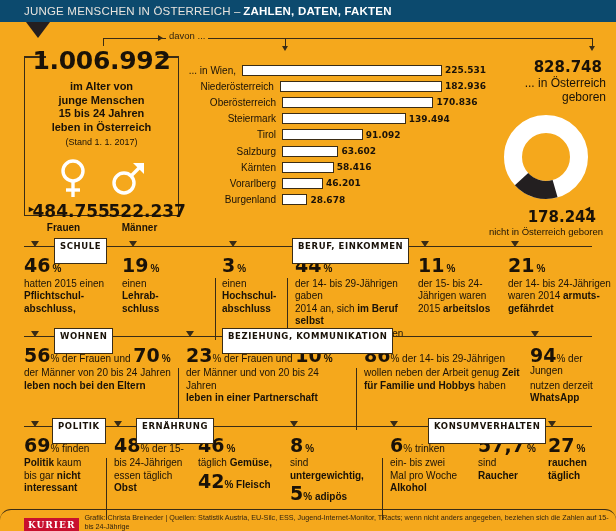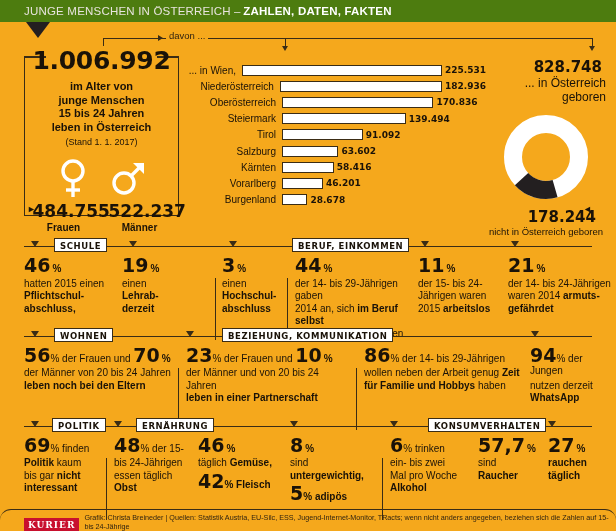--- a/index.html
+++ b/index.html
@@ -7,21 +7,21 @@
     width: 616px; height: 531px;
     background: #F5A81C;
     font-family: "Liberation Sans", sans-serif;
     color: #1a1208;
     overflow: hidden;
     position: relative;
   }
 
   
   .titlebar {
-    background: #4d7c0f;
+    background: #0c4a6e;
     height: 22px;
     display: flex; align-items: center;
     padding-left: 24px;
   }
   .titlebar .t-light { color: #e8e4de; font-size: 11.5px; letter-spacing: .2px; }
   .titlebar .t-bold  { color: #ffffff; font-size: 11.5px; font-weight: bold; letter-spacing: .2px; }
   .title-dash { color:#e8e4de; font-size:11.5px; margin:0 3px; }
 
   .notch {
     position: absolute; left: 26px; top: 22px;
@@ -123,21 +123,21 @@
   }
   .donut-bot-lbl { font-size: 9.5px; text-align: center; margin-top: 0px; }
 
   
   .srow { position: absolute; left: 0; width: 616px; }
   .rule { position: absolute; left: 24px; width: 568px; height: 1px; background: #3a2c15; top: 10px; }
   .tag {
     position: absolute; top: 2px;
     background: #ffffff; border: 1px solid #3a2c15;
     font-size: 8.5px; font-weight: bold; letter-spacing: .6px;
-    padding: 1px 5px 0 5px; height: 14px; line-height: 12px;
+    padding: 1px 5px 0 5px; height: 26px; line-height: 12px;
     font-family: "DejaVu Sans", sans-serif;
     z-index: 2; white-space: nowrap;
   }
   .caret {
     position: absolute; top: 5px;
     width: 0; height: 0;
     border-left: 4.5px solid transparent; border-right: 4.5px solid transparent;
     border-top: 6px solid #3a2c15; z-index: 2;
   }
   .cells { position: absolute; top: 20px; left: 0; width: 616px; height: 72px; }
@@ -322,21 +322,21 @@
         <b>Pflichtschul-</b><br>
         <b>abschluss,</b>
       </div>
     </div>
 
     <div class="cell" style="left:122px;width:96px;">
       <span class="pct">19</span><span class="pctsym">%</span>
       <div class="ctext">
         <span>einen</span><br>
         <b>Lehrab-</b><br>
-        <b>derzeit</b>
+        <b>schluss</b>
       </div>
     </div>
 
     <div class="cell" style="left:222px;width:90px;">
       <span class="pct">3</span><span class="pctsym">%</span>
       <div class="ctext">
         <span>einen</span><br>
         <b>Hochschul-</b><br>
         <b>abschluss</b>
       </div>

